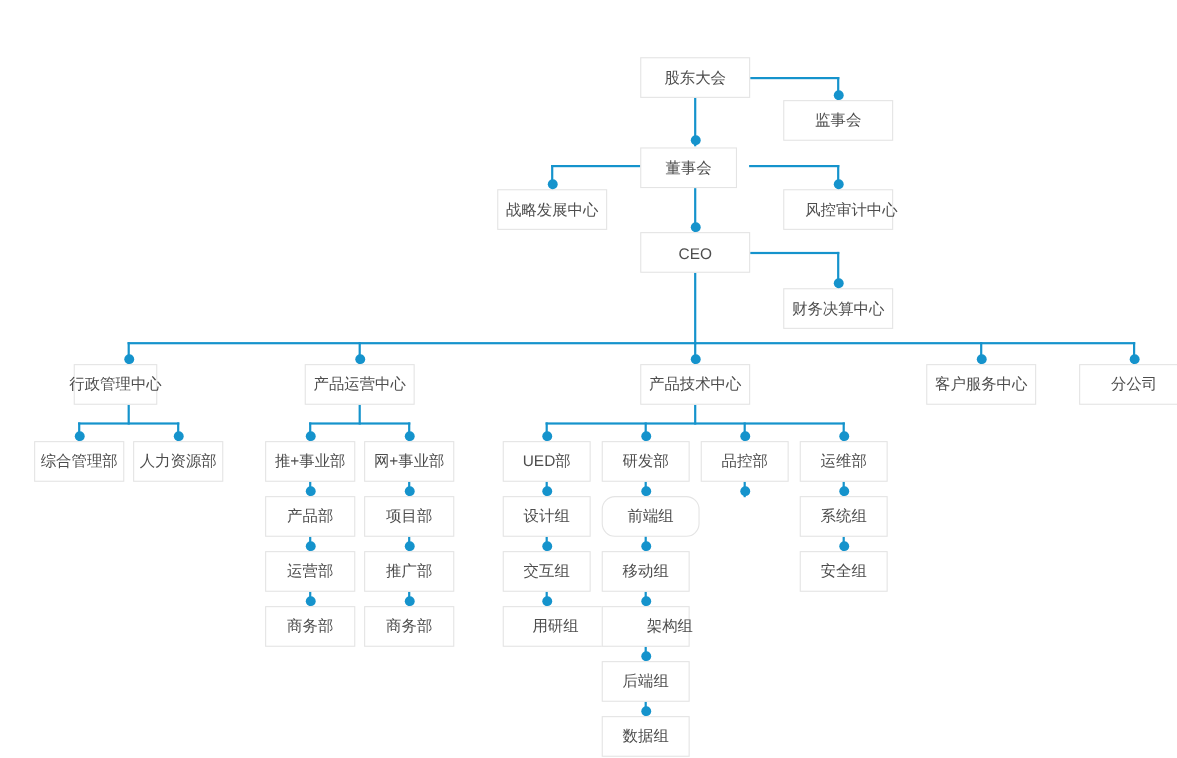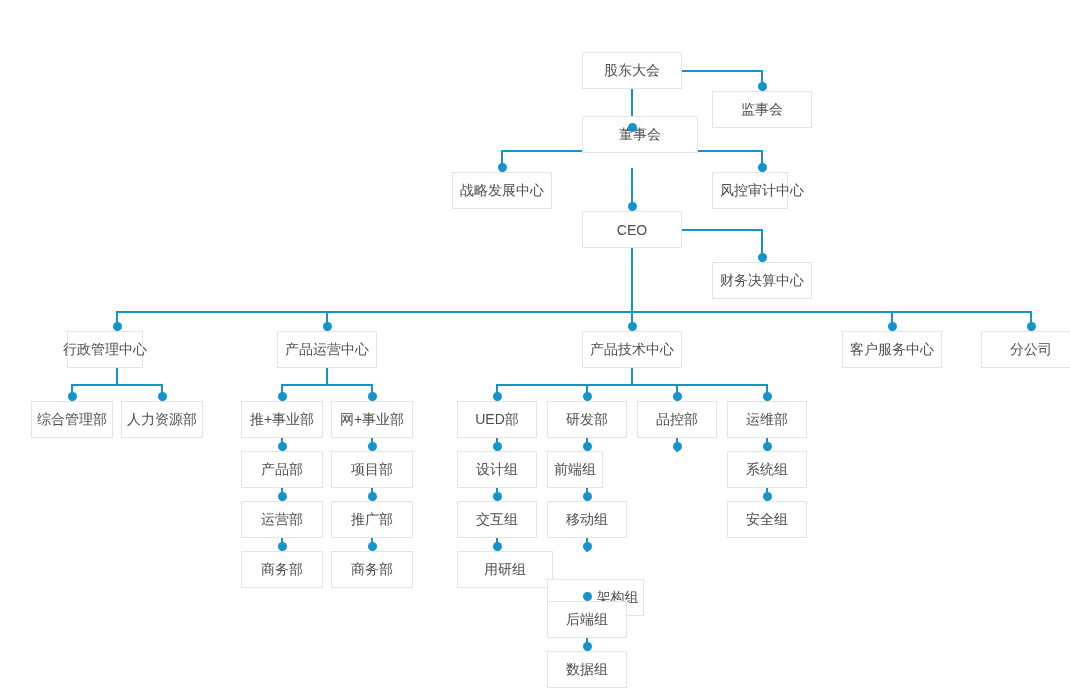--- a/index.html
+++ b/index.html
@@ -45,23 +45,23 @@
     background: #1593cc;
     z-index: 3;
   }
 </style>
 </head>
 <body>
 
 <div id="org-canvas">
     <div class="node" style="left: 570px; top: 52px; width: 100px; height: 37px;">股东大会</div>
     <div class="node" style="left: 700px; top: 91px; width: 100px; height: 37px;">监事会</div>
-    <div class="node" style="left: 570px; top: 116px; width: 116px; height: 37px;">董事会</div>
+    <div class="node" style="left: 570px; top: 134px; width: 88px; height: 37px;">董事会</div>
     <div class="node" style="left: 440px; top: 172px; width: 100px; height: 37px;">战略发展中心</div>
-    <div class="node" style="left: 700px; top: 172px; width: 76px; height: 37px; padding-left: 24px;">风控审计中心</div>
+    <div class="node" style="left: 700px; top: 172px; width: 100px; height: 37px; padding-left: 24px;">风控审计中心</div>
     <div class="node" style="left: 570px; top: 211px; width: 100px; height: 37px;">CEO</div>
     <div class="node" style="left: 700px; top: 262px; width: 100px; height: 37px;">财务决算中心</div>
     <div class="node" style="left: 55px; top: 331px; width: 76px; height: 37px;">行政管理中心</div>
     <div class="node" style="left: 265px; top: 331px; width: 100px; height: 37px; text-align: center;">产品运营中心</div>
     <div class="node" style="left: 570px; top: 331px; width: 100px; height: 37px;">产品技术中心</div>
     <div class="node" style="left: 830px; top: 331px; width: 100px; height: 37px;">客户服务中心</div>
     <div class="node" style="left: 969px; top: 331px; width: 100px; height: 37px;">分公司</div>
     <div class="node" style="left: 19px; top: 401px; width: 82px; height: 37px;">综合管理部</div>
     <div class="node" style="left: 109px; top: 401px; width: 82px; height: 37px;">人力资源部</div>
     <div class="node" style="left: 229px; top: 401px; width: 82px; height: 37px;">推+事业部</div>
@@ -70,27 +70,27 @@
     <div class="node" style="left: 319px; top: 451px; width: 82px; height: 37px;">项目部</div>
     <div class="node" style="left: 229px; top: 501px; width: 82px; height: 37px;">运营部</div>
     <div class="node" style="left: 319px; top: 501px; width: 82px; height: 37px;">推广部</div>
     <div class="node" style="left: 229px; top: 551px; width: 82px; height: 37px;">商务部</div>
     <div class="node" style="left: 319px; top: 551px; width: 82px; height: 37px;">商务部</div>
     <div class="node" style="left: 445px; top: 401px; width: 80px; height: 37px;">UED部</div>
     <div class="node" style="left: 535px; top: 401px; width: 80px; height: 37px;">研发部</div>
     <div class="node" style="left: 625px; top: 401px; width: 80px; height: 37px;">品控部</div>
     <div class="node" style="left: 715px; top: 401px; width: 80px; height: 37px;">运维部</div>
     <div class="node" style="left: 445px; top: 451px; width: 80px; height: 37px;">设计组</div>
-    <div class="node" style="left: 535px; top: 451px; width: 56px; height: 37px;">前端组</div>
+    <div class="node" style="left: 535px; top: 451px; width: 89px; height: 37px; border-radius: 12px;">前端组</div>
     <div class="node" style="left: 715px; top: 451px; width: 80px; height: 37px;">系统组</div>
     <div class="node" style="left: 445px; top: 501px; width: 80px; height: 37px;">交互组</div>
     <div class="node" style="left: 535px; top: 501px; width: 80px; height: 37px;">移动组</div>
     <div class="node" style="left: 715px; top: 501px; width: 80px; height: 37px;">安全组</div>
     <div class="node" style="left: 445px; top: 551px; width: 96px; height: 37px;">用研组</div>
-    <div class="node" style="left: 535px; top: 579px; width: 97px; height: 37px; padding-left: 44px;">架构组</div>
+    <div class="node" style="left: 535px; top: 551px; width: 80px; height: 37px; padding-left: 44px;">架构组</div>
     <div class="node" style="left: 535px; top: 601px; width: 80px; height: 37px;">后端组</div>
     <div class="node" style="left: 535px; top: 651px; width: 80px; height: 37px;">数据组</div>
     <div class="hline" style="left: 669px; top: 69.5px; width: 82px; height: 2px;"></div>
     <div class="vline" style="left: 749px; top: 69.5px; width: 2px; height: 22.5px;"></div>
     <div class="dot" style="left: 745.5px; top: 81.5px;"></div>
     <div class="vline" style="left: 619px; top: 88px; width: 2px; height: 45px;"></div>
     <div class="dot" style="left: 615.5px; top: 122.5px;"></div>
     <div class="hline" style="left: 489px; top: 149.5px; width: 82px; height: 2px;"></div>
     <div class="vline" style="left: 489px; top: 149.5px; width: 2px; height: 23.5px;"></div>
     <div class="dot" style="left: 485.5px; top: 162.5px;"></div>

